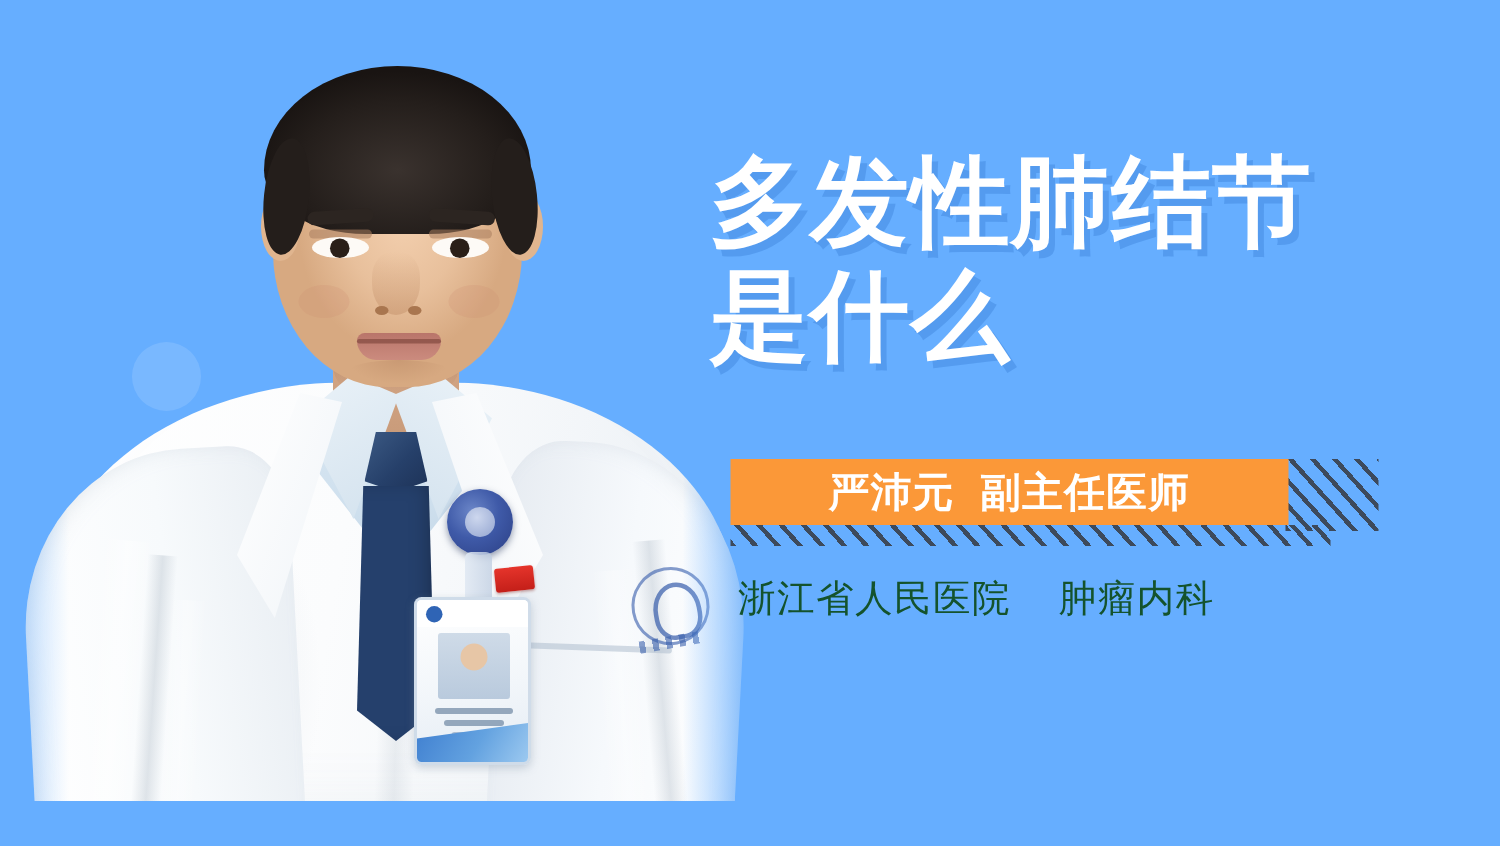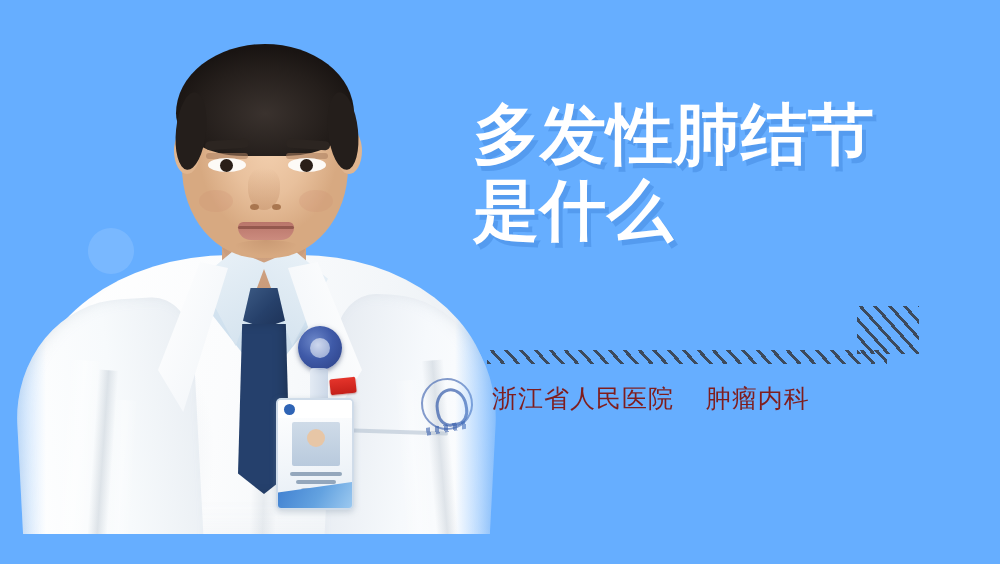--- a/index.html
+++ b/index.html
@@ -341,21 +341,21 @@
     color:#ffffff;
     font-size:27px;
     font-weight:bold;
     letter-spacing:1px;
     white-space:pre;
   }
 
   .affiliation {
     position:absolute;
     left:492px; top:382px;
-    color:#7f1d1d;
+    color:#14532d;
     font-size:25px;
     letter-spacing:1px;
     white-space:pre;
   }
 
   
   .watermark {
     position:absolute;
     left:50px; top:506px;
     color:rgba(150,205,235,.62);
@@ -443,18 +443,21 @@
     <div class="photo-blend-l"></div>
     <div class="photo-blend-r"></div>
   </div>
 
   <div class="headline">多发性肺结节
 是什么</div>
 
   <div class="badge-wrap">
     <div class="hatch-right"></div>
     <div class="hatch-bottom"></div>
+    <div class="badge">
+      <span class="badge-text">严沛元  副主任医师</span>
+    </div>
   </div>
 
   <div class="affiliation">浙江省人民医院    肿瘤内科</div>
 
 
 </div>
 
 </body></html>

